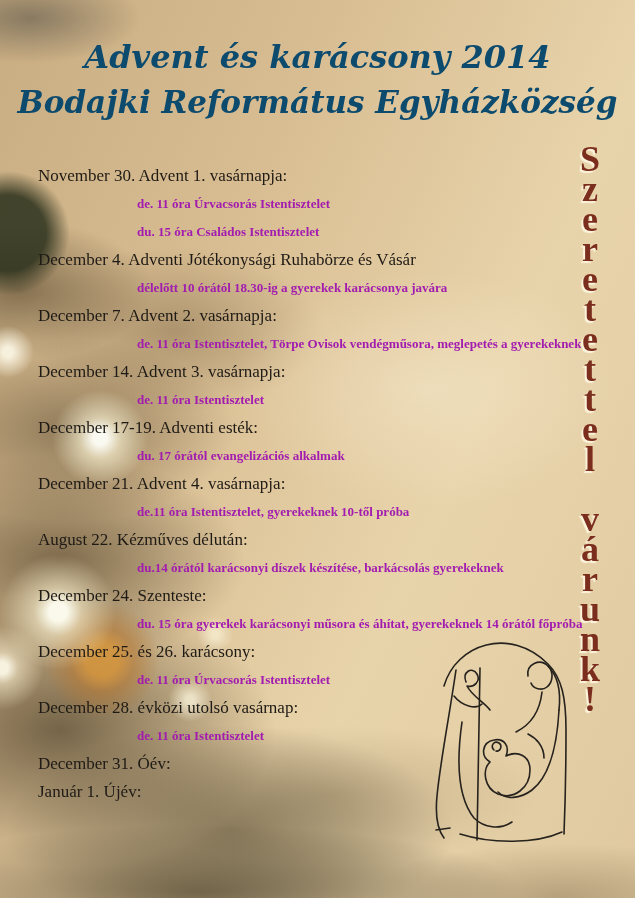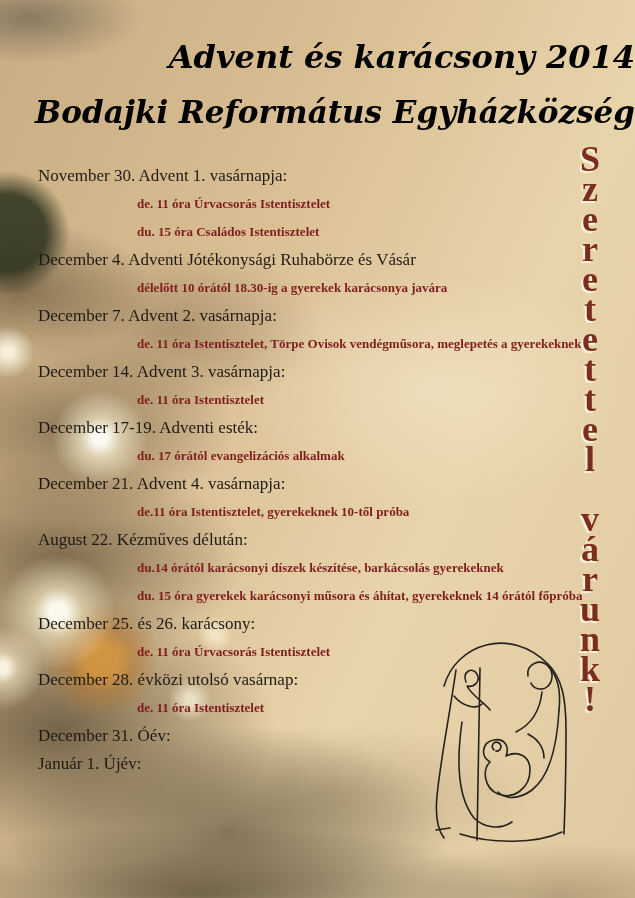--- a/index.html
+++ b/index.html
@@ -36,35 +36,35 @@
       radial-gradient(ellipse 265px 150px at 60px 560px,  rgba(52,40,20,0.55),  rgba(52,40,20,0) 70%),
       radial-gradient(ellipse 300px 190px at 60px 730px,  rgba(48,38,20,0.6),   rgba(48,38,20,0) 72%),
       radial-gradient(ellipse 320px 150px at 230px 830px, rgba(56,46,26,0.5),   rgba(56,46,26,0) 70%),
       radial-gradient(ellipse 300px 100px at 330px 795px, rgba(92,72,42,0.22),  rgba(92,72,42,0) 70%),
       radial-gradient(ellipse 430px 90px  at 200px 892px, rgba(46,37,19,0.55),  rgba(46,37,19,0) 75%),
       radial-gradient(ellipse 260px 70px  at 560px 896px, rgba(80,64,36,0.3),   rgba(80,64,36,0) 75%),
       
       linear-gradient(115deg, #c9ad82 0%, #d9bd92 32%, #e8d4ab 64%, #e0c9a0 100%);
   }
   .title {
-    position: absolute; left: 0; width: 635px; text-align: right;
+    position: absolute; left: 0; width: 635px; text-align: center;
     font-family: "DejaVu Serif", serif; font-style: italic; font-weight: bold;
-    color: #000000; white-space: nowrap;
+    color: #0c4a6e; white-space: nowrap;
   }
   .title.line1 { top: 38px;  font-size: 32px; }
-  .title.line2 { top: 94px;  font-size: 31px; }
+  .title.line2 { top: 84px;  font-size: 31px; }
 
   .schedule { position: absolute; left: 38px; top: 162px; width: 580px; }
   .sched-heading {
     font-size: 17px; font-weight: normal; line-height: 28px;
     color: #1e1a15; white-space: nowrap;
   }
   .sched-detail {
     font-size: 13px; font-weight: bold; line-height: 28px; padding-left: 99px;
-    color: #7f1d1d; white-space: nowrap;
+    color: #a21caf; white-space: nowrap;
   }
 
   .side-text {
     position: absolute; left: 567px; top: 144px; width: 46px;
     display: flex; flex-direction: column; align-items: center;
     font-family: "Liberation Serif", serif; font-weight: bold;
     font-size: 36px; color: #7b2e1d;
     text-shadow: -2px 2px 1px rgba(255,247,226,0.9);
   }
   .side-text .vchar { display: block; line-height: 30px; height: 30px; }
@@ -117,20 +117,21 @@
     <div class="sched-heading">December 21. Advent 4. vasárnapja:</div>
   <div class="sched-detail">de.11 óra Istentisztelet, gyerekeknek 10-től próba</div>
       </div>
 
   <div class="sched-item">
     <div class="sched-heading">August 22. Kézműves délután:</div>
   <div class="sched-detail">du.14 órától karácsonyi díszek készítése, barkácsolás gyerekeknek</div>
       </div>
 
   <div class="sched-item">
+    <div class="sched-heading">December 24. Szenteste:</div>
   <div class="sched-detail">du. 15 óra gyerekek karácsonyi műsora és áhítat, gyerekeknek 14 órától főpróba</div>
       </div>
 
   <div class="sched-item">
     <div class="sched-heading">December 25. és 26. karácsony:</div>
   <div class="sched-detail">de. 11 óra Úrvacsorás Istentisztelet</div>
       </div>
 
   <div class="sched-item">
     <div class="sched-heading">December 28. évközi utolsó vasárnap:</div>

